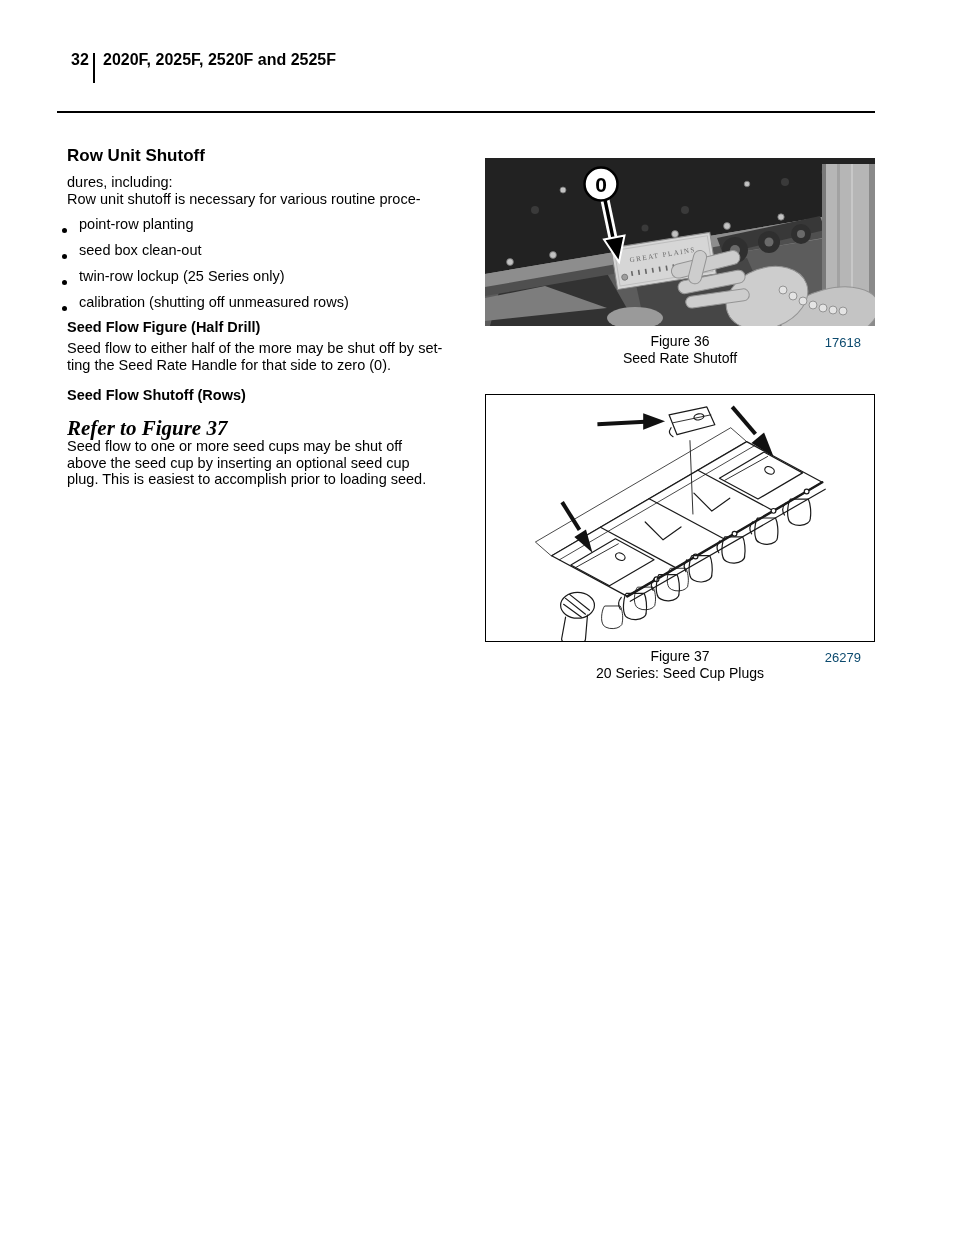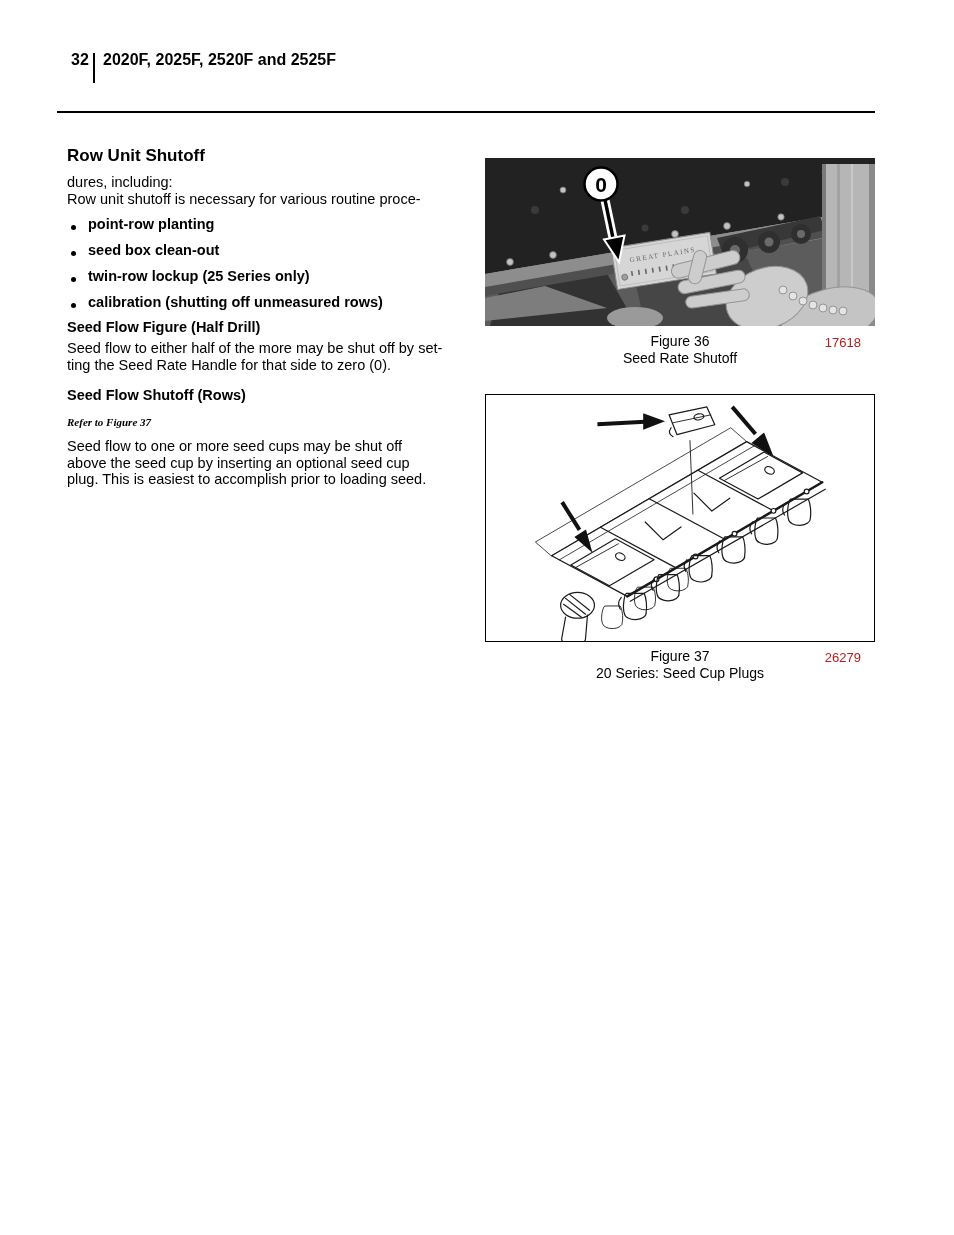--- a/index.html
+++ b/index.html
@@ -10,37 +10,37 @@
   .hdr-num{left:71px;top:51px;font-size:16px;font-weight:bold;}
   .hdr-bar{left:93px;top:53px;width:2px;height:30px;background:#000;}
   .hdr-title{left:103px;top:51px;font-size:16px;font-weight:bold;}
   .rule{left:57px;width:818px;height:2px;background:#000;}
   .rule-top{top:111px;}
   .rule-bot{top:1153px;height:1.5px;}
   
   .h1{left:67px;top:146px;font-size:17px;font-weight:bold;}
   .body{font-size:14.5px;line-height:17px;}
   .intro{left:67px;top:174px;}
-  .bullet-row{position:absolute;left:67px;display:flex;align-items:center;font-weight:bold;}
+  .bullet-row{position:absolute;left:58px;display:flex;align-items:flex-end;}
   .dot{width:5px;height:5px;border-radius:50%;background:#000;margin:6px 12px 0 4px;flex:none;}
   .b1{top:216px}.b2{top:242px}.b3{top:268px}.b4{top:294px}
   .h2{left:67px;font-size:14.5px;font-weight:bold;}
   .h2a{top:319px}.h2b{top:387px}
   .p2{left:67px;top:340px;}
   .refer{left:67px;top:416px;font-family:"Liberation Serif",serif;
-         font-style:italic;font-weight:bold;font-size:11px;}
+         font-style:italic;font-weight:bold;font-size:21px;}
   .p3{left:67px;top:438px;line-height:16.5px;}
   
   .fig{left:485px;width:390px;}
   .fig36{top:158px;height:168px;}
   .fig37{top:394px;height:248px;background:#fff;border:1px solid #000;box-sizing:border-box;}
   .cap{left:485px;width:390px;text-align:center;font-size:14px;line-height:17px;}
   .cap36{top:333px;}
   .cap37{top:648px;}
-  .figid{position:absolute;right:14px;top:1px;font-size:13px;color:#b91c1c;}
+  .figid{position:absolute;right:14px;top:1px;font-size:13px;color:#0c4a6e;}
   
   .ftr-left{left:57px;top:1163px;font-size:11px;font-style:italic;}
   .ftr-right{right:79px;top:1163px;font-size:16px;font-style:italic;}
   svg{display:block;}
 </style>
 </head>
 <body>
 
 <div class="page">
 

